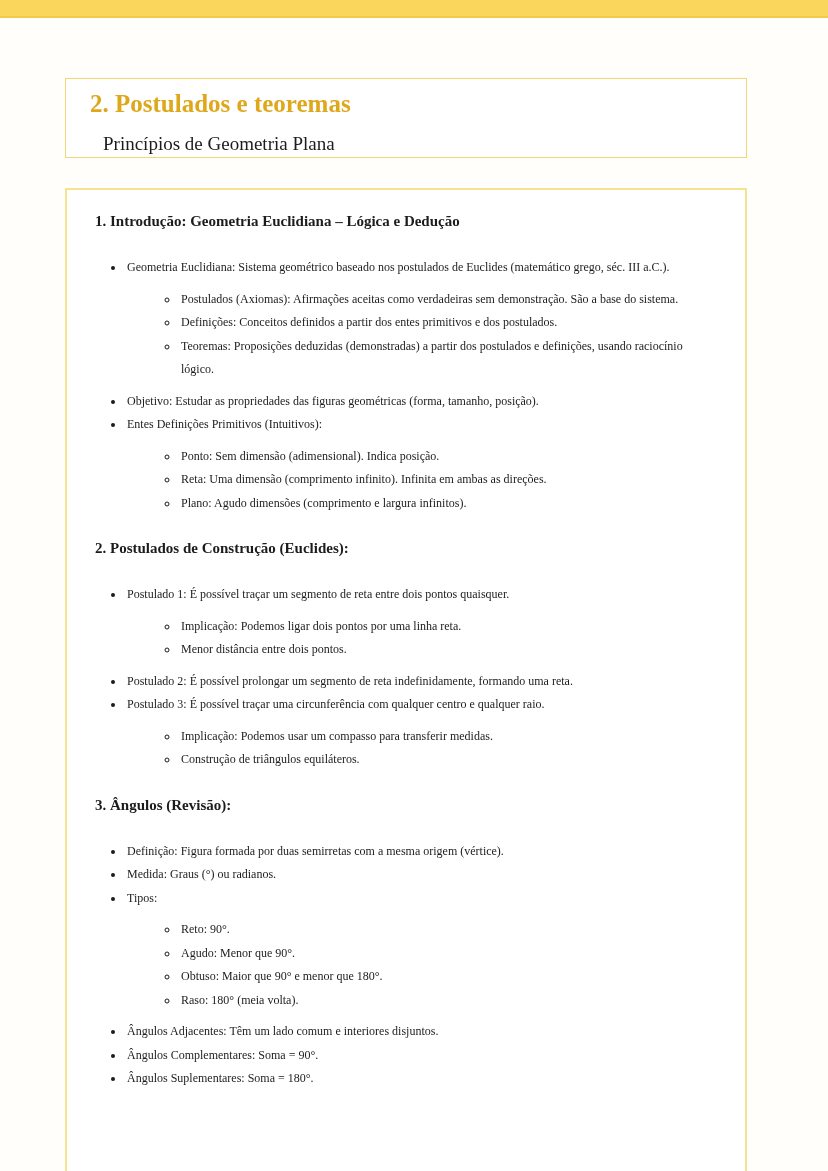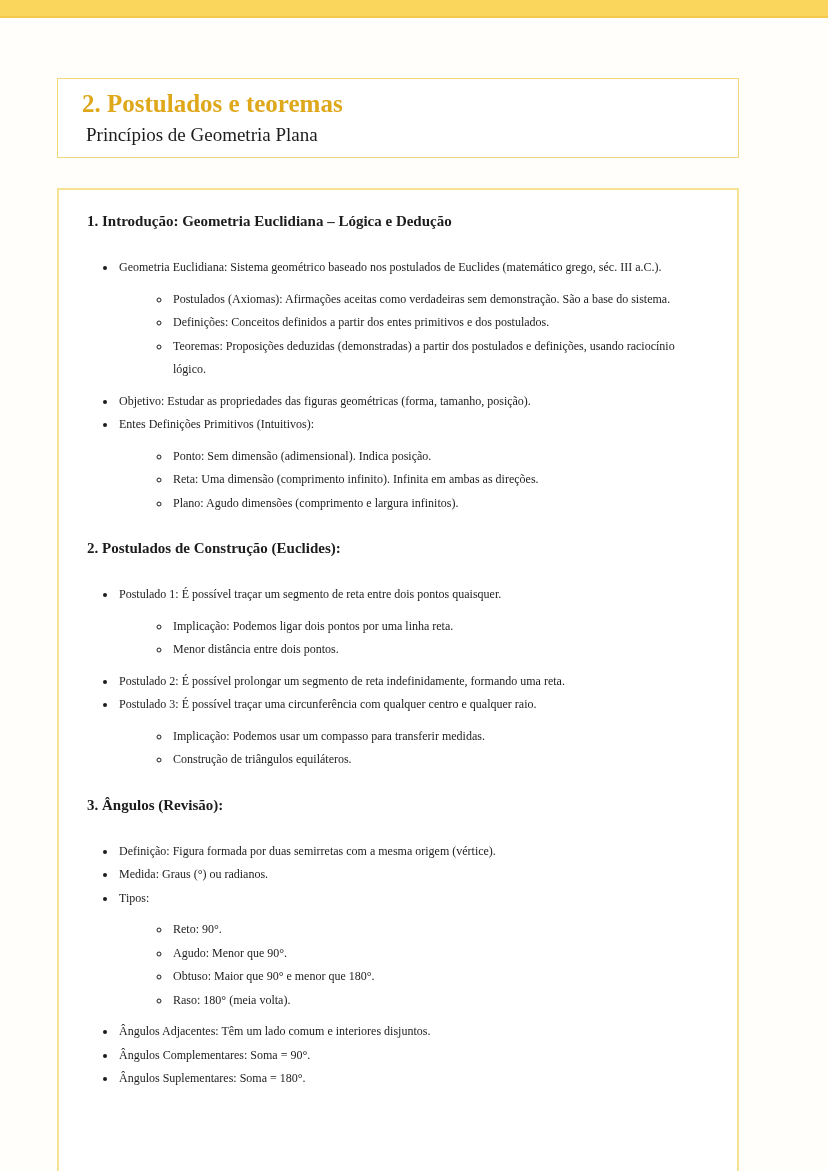--- a/index.html
+++ b/index.html
@@ -15,40 +15,40 @@
   }
   .topbar {
     position: absolute;
     left: 0; top: 0;
     width: 828px; height: 16px;
     background: #fbd65c;
     border-bottom: 2px solid #f3ca4c;
   }
   .card {
     position: absolute;
-    left: 57px;
+    left: 65px;
     width: 682px;
     box-sizing: border-box;
     background: #ffffff;
   }
   .header-box {
     top: 78px;
     height: 80px;
     border: 1px solid #f2d779;
     padding: 10px 24px;
   }
   .header-box h1 {
     margin: 0;
     font-size: 25px;
     line-height: 30px;
     font-weight: 700;
     color: #dfa81b;
   }
   .header-box .subtitle {
-    margin: 4px;
+    margin: 13px;
     font-size: 19px;
     line-height: 24px;
     color: #1c1c1c;
   }
   .content-box {
     top: 188px;
     height: 1010px; 
     border: 2px solid #f6e391;
     border-bottom: none;
     padding: 20px 28px;

